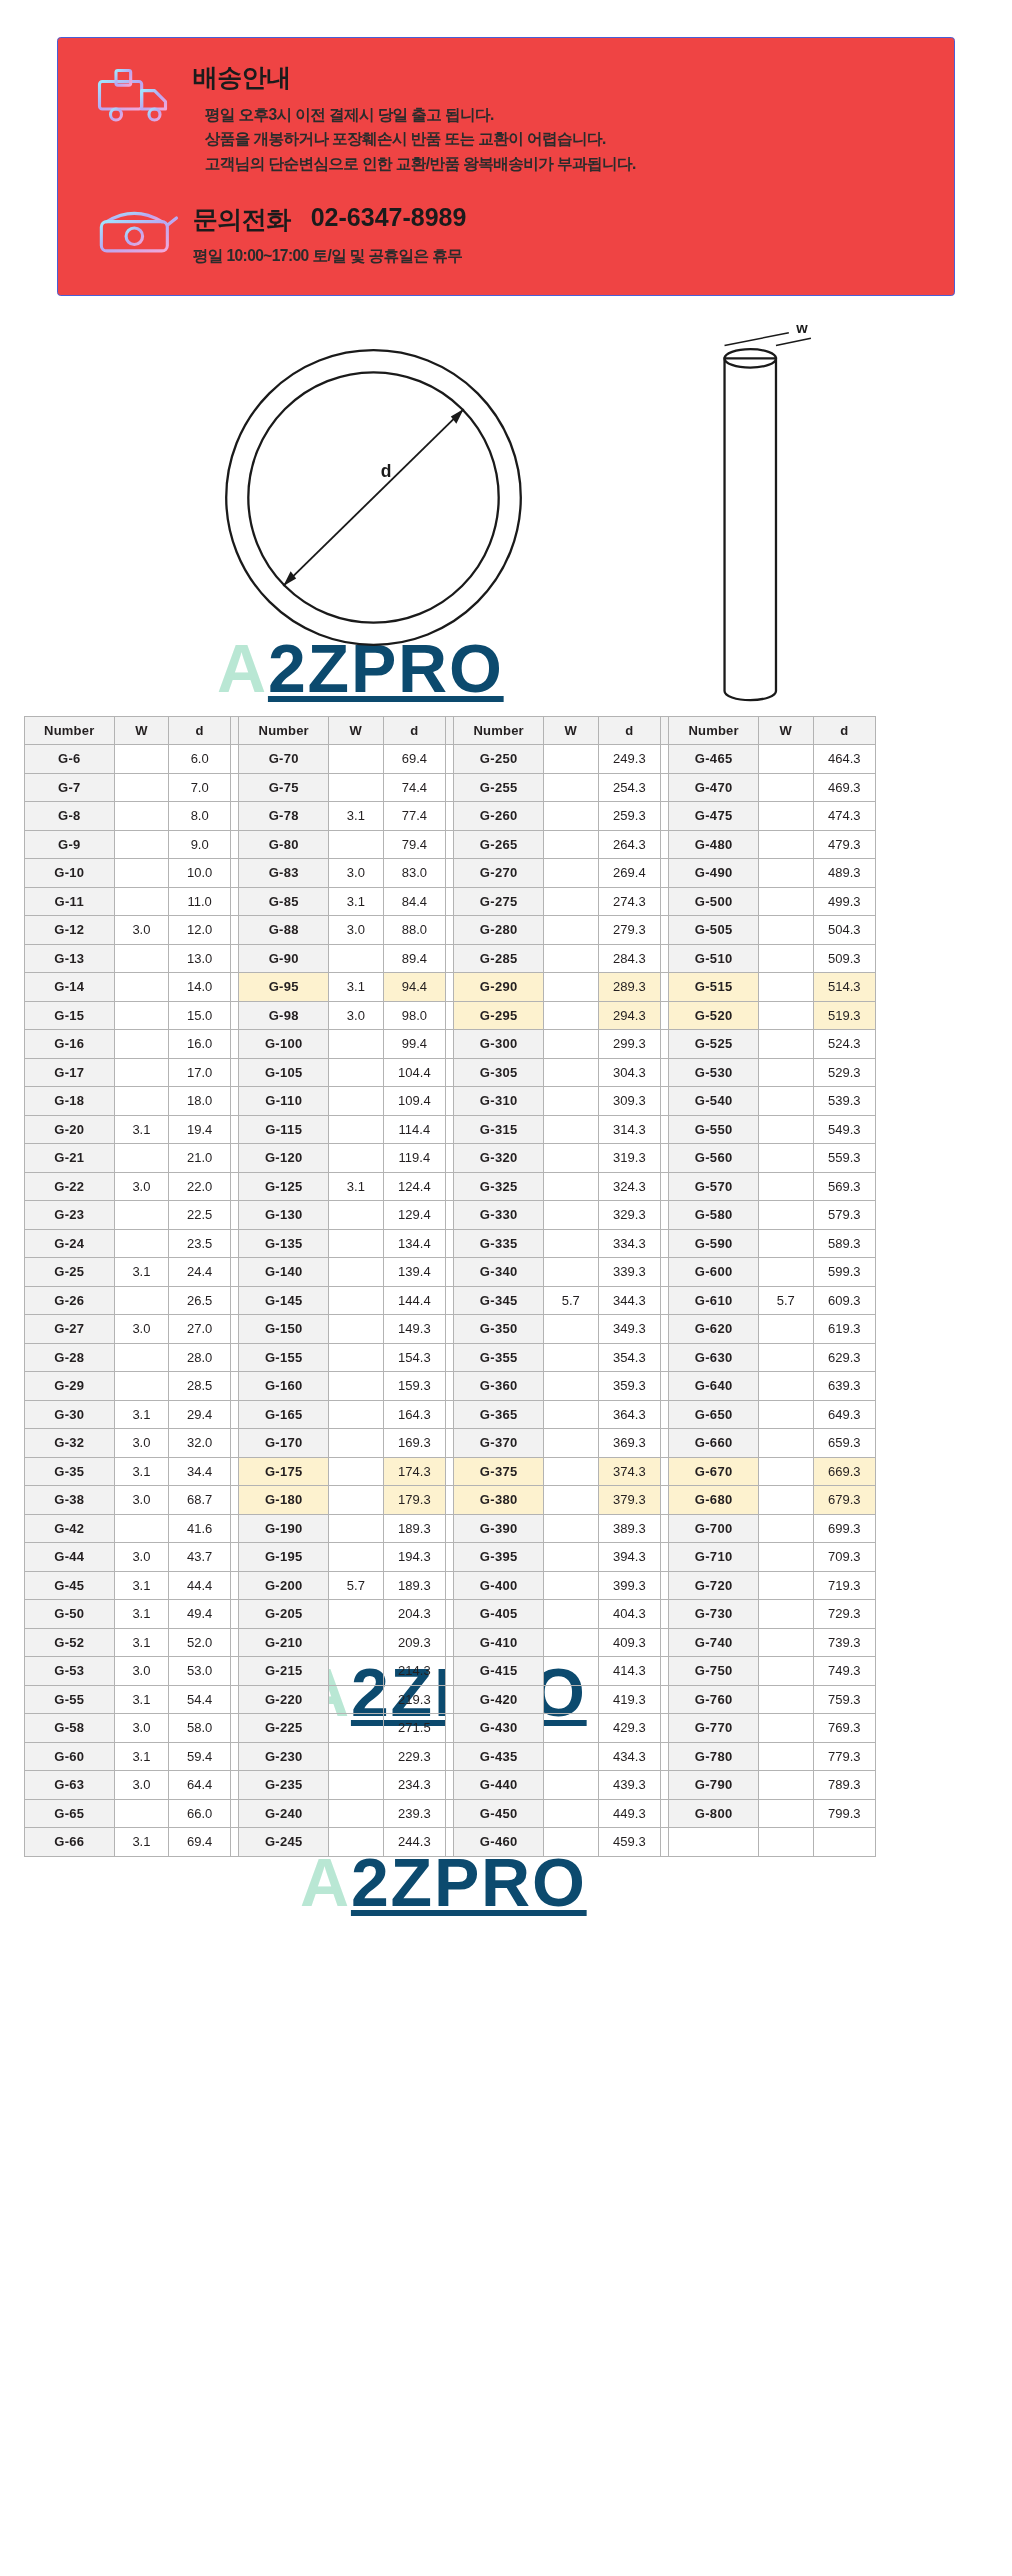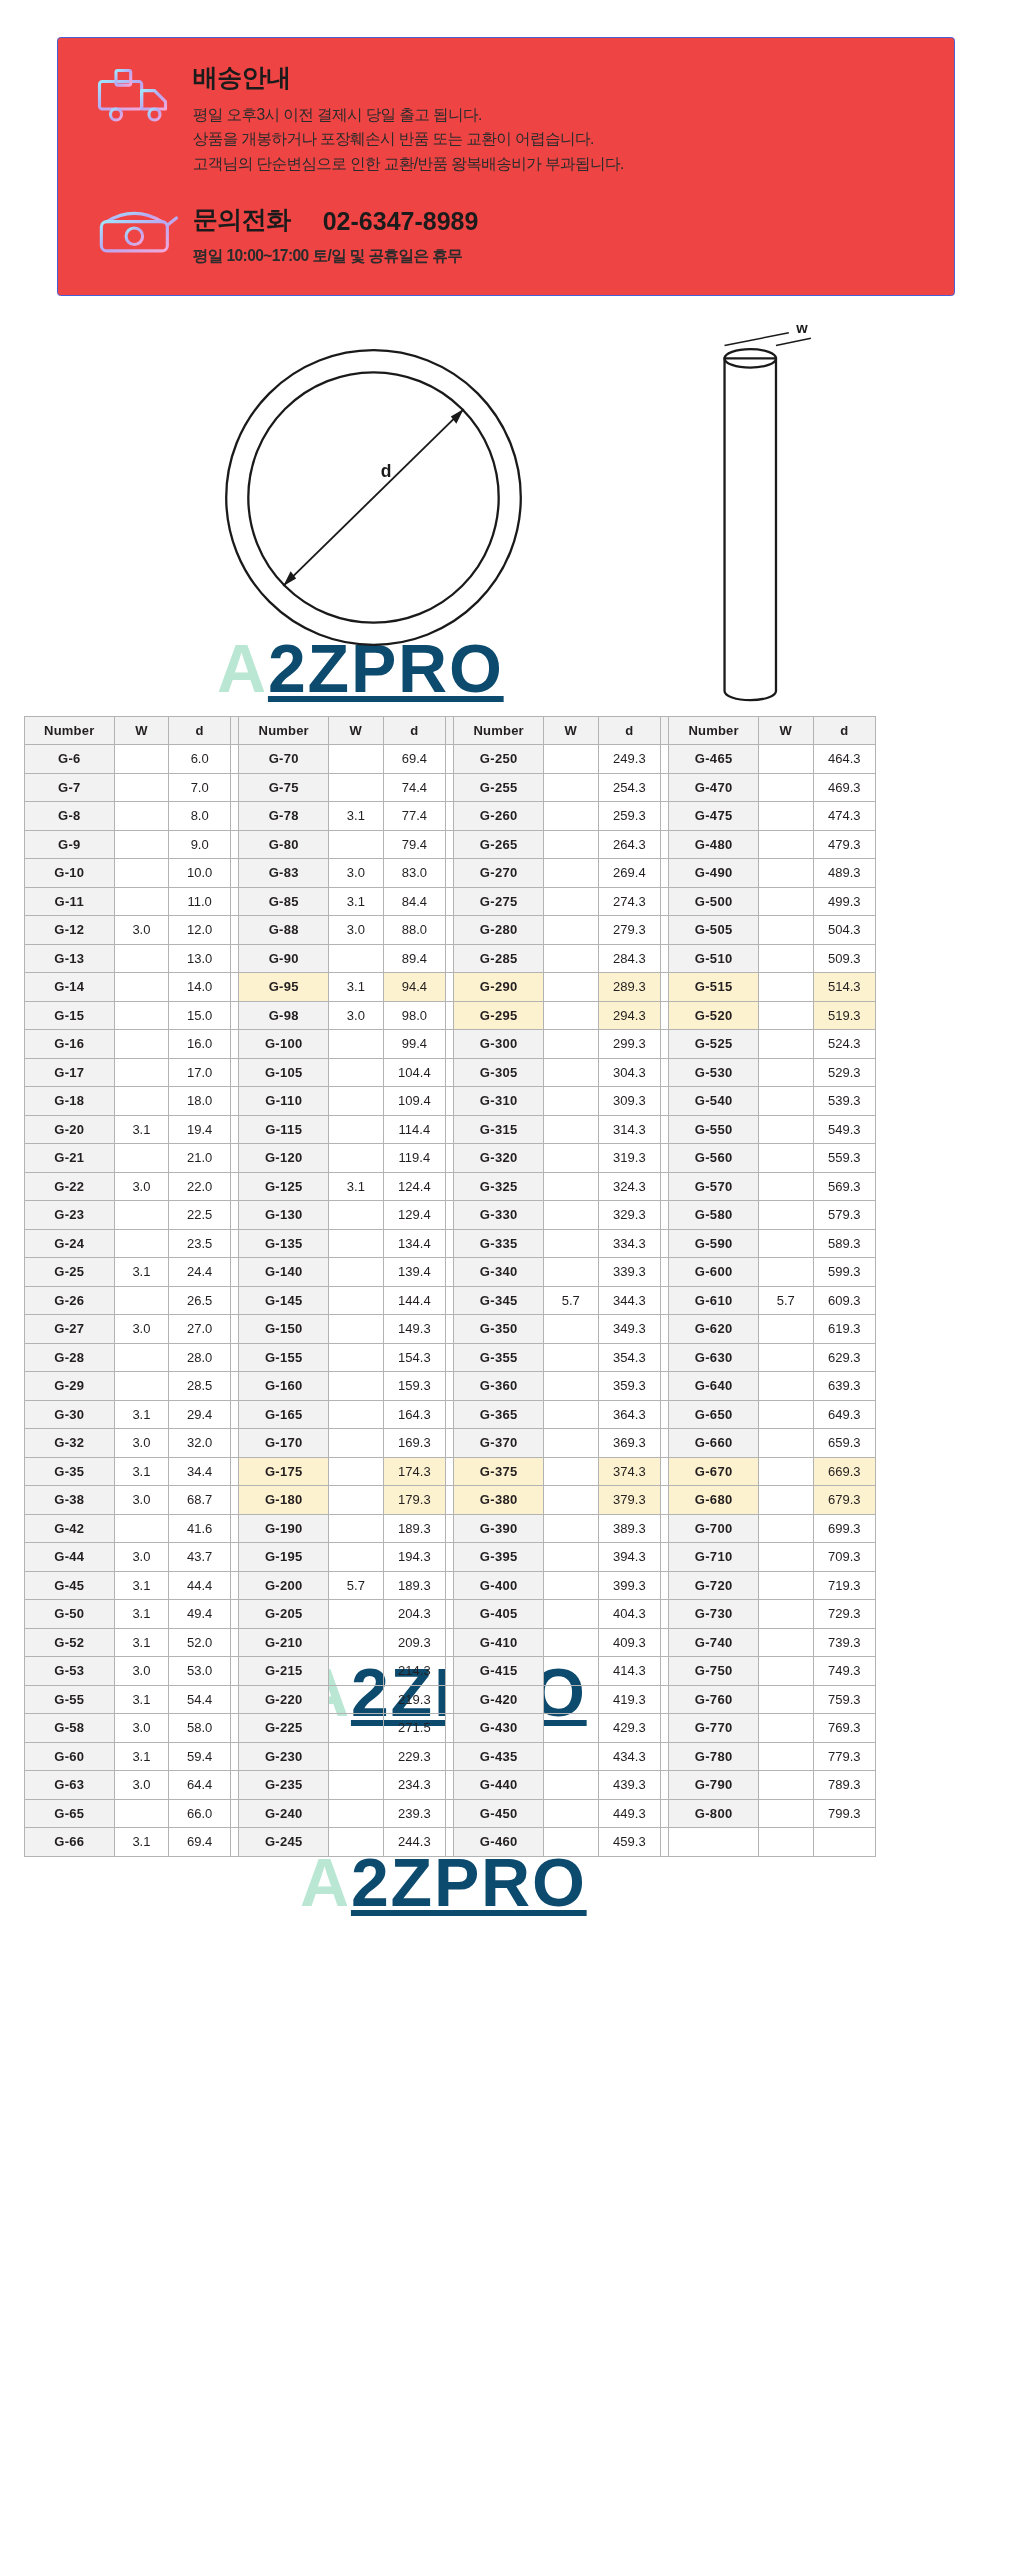--- a/index.html
+++ b/index.html
@@ -41,34 +41,35 @@
   .notice-text { flex: 1 1 auto; padding-left: 3.7px; }
   .notice-title {
     font-size: 25px;
     font-weight: bold;
     color: #1b1b1b;
     letter-spacing: -0.5px;
     margin: 0 0 9.2px 0;
   }
   .notice-line {
     font-size: 15.6px;
-    font-weight: normal;
+    font-weight: bold;
     color: #2b2b2b;
     letter-spacing: -0.6px;
     line-height: 1.55;
+    margin-left: 12px;
   }
   .phone-title {
     font-size: 25px;
     font-weight: bold;
     color: #1b1b1b;
     letter-spacing: -0.5px;
     margin: 3.7px 0 9.2px 0;
     display: flex;
-    align-items: flex-end;
-    gap: 32px;
+    align-items: flex-start;
+    gap: 20px;
   }
   .phone-number { font-size: 25px; font-weight: bold; letter-spacing: 0px; }
   .phone-hours {
     font-size: 15.6px;
     font-weight: bold;
     color: #2b2b2b;
     letter-spacing: -0.6px;
   }
 
   

